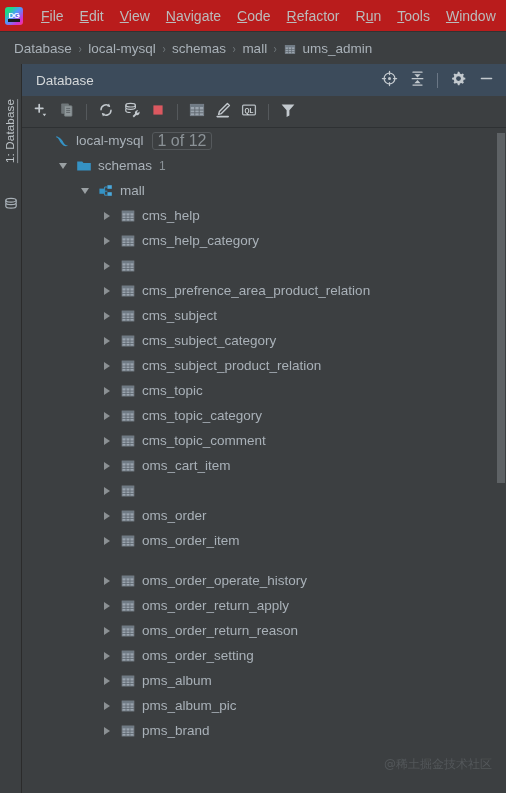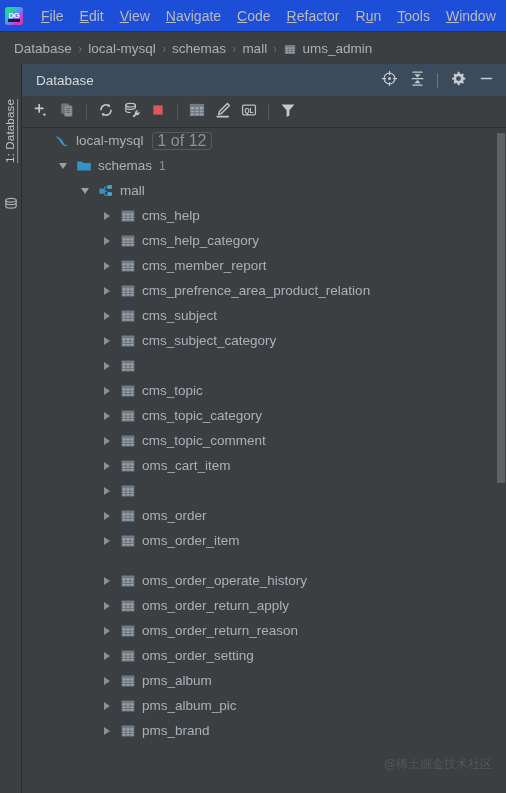--- a/index.html
+++ b/index.html
@@ -7,21 +7,21 @@
     width: 506px; height: 793px;
     background: #3c3f41;
     font-family: "Liberation Sans", sans-serif;
     overflow: hidden;
   }
   #app { position: relative; width: 506px; height: 793px; background: #3c3f41; }
 
   
   .menubar {
     position: absolute; left: 0; top: 0; width: 506px; height: 32px;
-    background: #1d4ed8;
+    background: #b91c1c;
     display: flex; align-items: center;
     border-bottom: 1px solid #323232;
     overflow: hidden;
   }
   .logo {
     width: 18px; height: 18px; margin-left: 5px; margin-right: 10px;
     border-radius: 3px; position: relative; flex: 0 0 auto;
     background: linear-gradient(135deg,#21d789 0%, #21d789 22%, #4d9aff 46%, #c936d6 78%, #ff318c 100%);
     display: flex; align-items: center; justify-content: center;
   }
@@ -424,21 +424,20 @@
               <span class="tri-r"></span>
             </div>
             <span style="width: 6px;"></span>
             <div class="row-icon">
               <svg width="16" height="16" viewBox="0 0 18 18">
                 <rect x="2.4" y="3.4" width="13.2" height="11.2" fill="#9aa4ae" stroke="#7a838c" stroke-width="1"></rect>
                 <rect x="2.4" y="3.4" width="13.2" height="2.6" fill="#6f7a84"></rect>
                 <path d="M6.8 6v8.6M11.2 6v8.6M2.4 9h13.2M2.4 11.8h13.2" stroke="#5d666e" stroke-width="0.9"></path>
               </svg>
             </div>
-            <span class="row-label">cms_member_report</span>
           </div>
           <div class="row" style="padding-left: 78px;">
             <div class="twisty">
               <span class="tri-r"></span>
             </div>
             <span style="width: 6px;"></span>
             <div class="row-icon">
               <svg width="16" height="16" viewBox="0 0 18 18">
                 <rect x="2.4" y="3.4" width="13.2" height="11.2" fill="#9aa4ae" stroke="#7a838c" stroke-width="1"></rect>
                 <rect x="2.4" y="3.4" width="13.2" height="2.6" fill="#6f7a84"></rect>
@@ -480,20 +479,21 @@
               <span class="tri-r"></span>
             </div>
             <span style="width: 6px;"></span>
             <div class="row-icon">
               <svg width="16" height="16" viewBox="0 0 18 18">
                 <rect x="2.4" y="3.4" width="13.2" height="11.2" fill="#9aa4ae" stroke="#7a838c" stroke-width="1"></rect>
                 <rect x="2.4" y="3.4" width="13.2" height="2.6" fill="#6f7a84"></rect>
                 <path d="M6.8 6v8.6M11.2 6v8.6M2.4 9h13.2M2.4 11.8h13.2" stroke="#5d666e" stroke-width="0.9"></path>
               </svg>
             </div>
+            <span class="row-label">cms_subject_product_relation</span>
           </div>
           <div class="row" style="padding-left: 78px;">
             <div class="twisty">
               <span class="tri-r"></span>
             </div>
             <span style="width: 6px;"></span>
             <div class="row-icon">
               <svg width="16" height="16" viewBox="0 0 18 18">
                 <rect x="2.4" y="3.4" width="13.2" height="11.2" fill="#9aa4ae" stroke="#7a838c" stroke-width="1"></rect>
                 <rect x="2.4" y="3.4" width="13.2" height="2.6" fill="#6f7a84"></rect>

